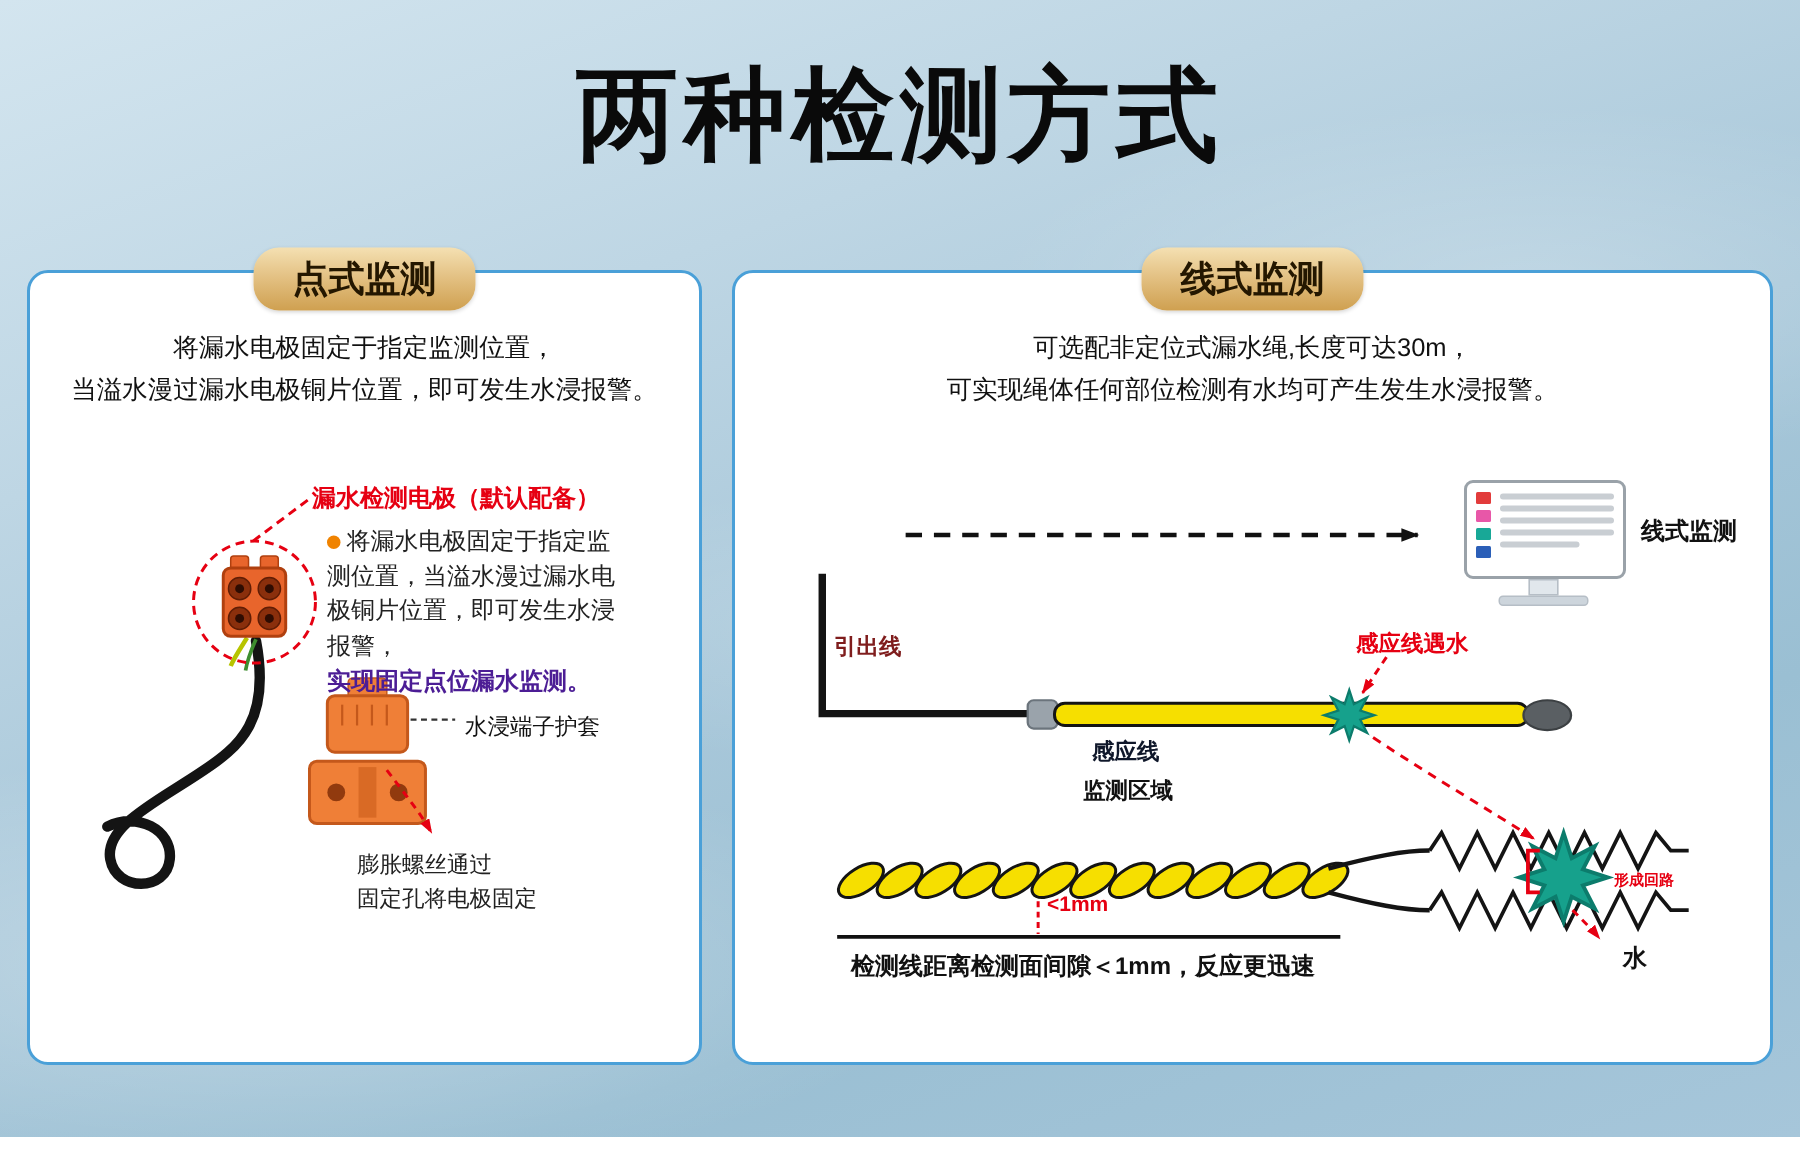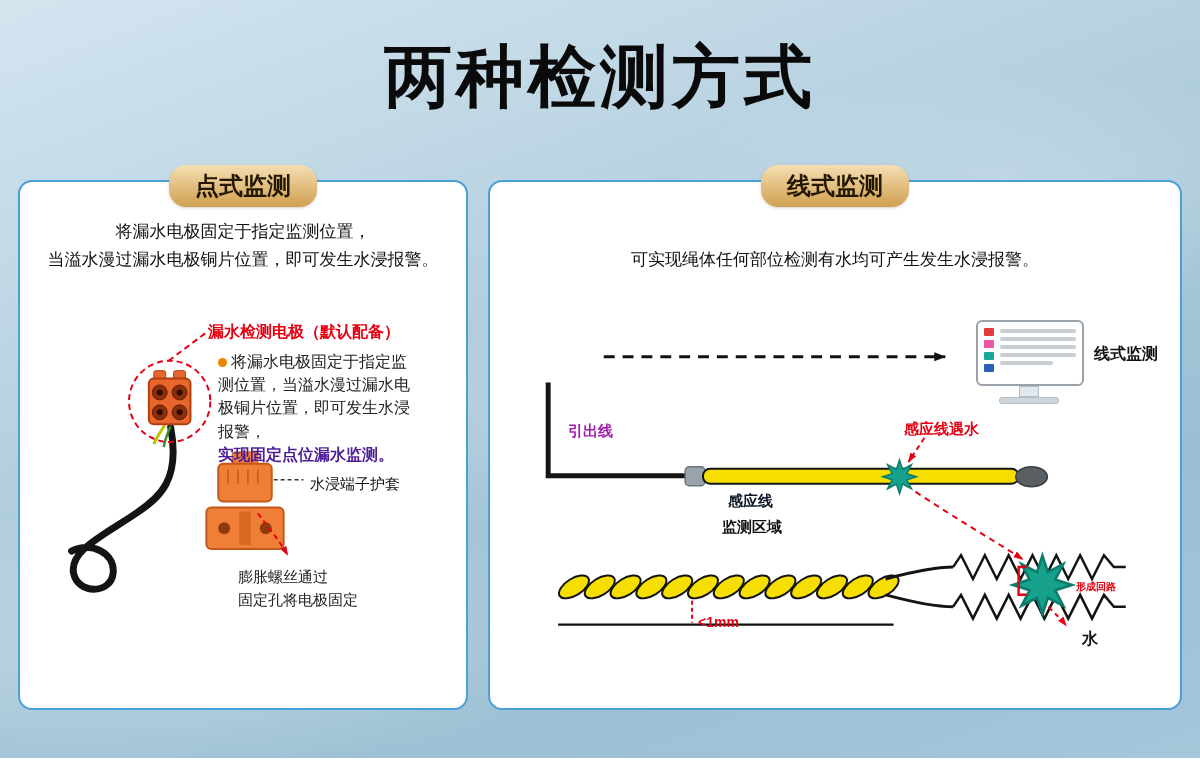--- a/index.html
+++ b/index.html
@@ -74,25 +74,25 @@
   .m-sq { width: 10px; height: 8px; border-radius: 1px; }
   .m-right { flex: 1; display: flex; flex-direction: column; gap: 4px; padding-top: 1px; }
   .m-line { height: 4px; background: #c9ced3; border-radius: 2px; }
   .m-line.short { width: 70%; }
   .monitor-neck { position: absolute; left: 529px; top: 204px; width: 20px; height: 11px;
                   background: #e1e7ec; border: 1px solid #b6bec6; }
   .monitor-base { position: absolute; left: 509px; top: 215px; width: 60px; height: 7px;
                   background: #cdd5dc; border: 1px solid #b6bec6; border-radius: 3px; }
 
   .platform-label { left: 604px; top: 162px; font-size: 16px; font-weight: 700; color: #111; }
-  .lead-label     { left: 66px;  top: 240px; font-size: 15px; font-weight: 700; color: #a21caf; margin-left: 12px; }
+  .lead-label     { left: 66px;  top: 240px; font-size: 15px; font-weight: 700; color: #7f1d1d; }
   .wire-label     { left: 238px; top: 310px; font-size: 15px; font-weight: 700; color: #0f172a; }
   .area-label     { left: 232px; top: 336px; font-size: 15px; font-weight: 700; color: #111; }
   .wet-label      { left: 414px; top: 238px; font-size: 15px; font-weight: 700; color: #e60012; }
-  .gap-label      { left: 208px; top: 432px; font-size: 14px; font-weight: 700; color: #e60012; }
+  .gap-label      { left: 208px; top: 412px; font-size: 14px; font-weight: 700; color: #e60012; }
   .caption-label  { position: absolute; left: 56px; top: 452px; width: 352px;
                     text-align: center; font-size: 16px; font-weight: 700; color: #111; }
   .loop-label     { left: 586px; top: 398px; font-size: 10px; font-weight: 700; color: #e60012; }
   .water-label    { left: 592px; top: 447px; font-size: 16px; font-weight: 700; color: #111; }
 </style>
 </head>
 <body>
 
 <div class="stage">
 
@@ -161,21 +161,21 @@
     <div class="screw-note">
       <span>膨胀螺丝通过</span><br>
       <span>固定孔将电极固定</span>
     </div>
   </section>
 
   <section class="panel right-panel">
     <div class="badge">线式监测</div>
 
     <p class="intro">
-      <br>
+      <span>可选配非定位式漏水绳,长度可达30m，</span><br>
       <span>可实现绳体任何部位检测有水均可产生发生水浸报警。</span>
     </p>
 
     <svg class="art" viewBox="0 0 694 530">
       <defs>
         <marker id="arrB" markerWidth="14" markerHeight="10" refX="11" refY="4.5" orient="auto" markerUnits="userSpaceOnUse">
           <path d="M0,0 L12,4.5 L0,9 Z" fill="#111"></path>
         </marker>
         <marker id="arrR" markerWidth="12" markerHeight="9" refX="9" refY="3.5" orient="auto" markerUnits="userSpaceOnUse">
           <path d="M0,0 L10,3.5 L0,7 Z" fill="#e60012"></path>
@@ -249,17 +249,18 @@
     </div>
     <div class="monitor-neck"></div>
     <div class="monitor-base"></div>
 
     <div class="lbl platform-label">线式监测</div>
     <div class="lbl lead-label">引出线</div>
     <div class="lbl wire-label">感应线</div>
     <div class="lbl area-label">监测区域</div>
     <div class="lbl wet-label">感应线遇水</div>
     <div class="lbl gap-label">&lt;1mm</div>
+    <div class="caption-label">检测线距离检测面间隙＜1mm，反应更迅速</div>
     <div class="lbl loop-label">形成回路</div>
     <div class="lbl water-label">水</div>
   </section>
 
 </div>
 
 </body></html>

